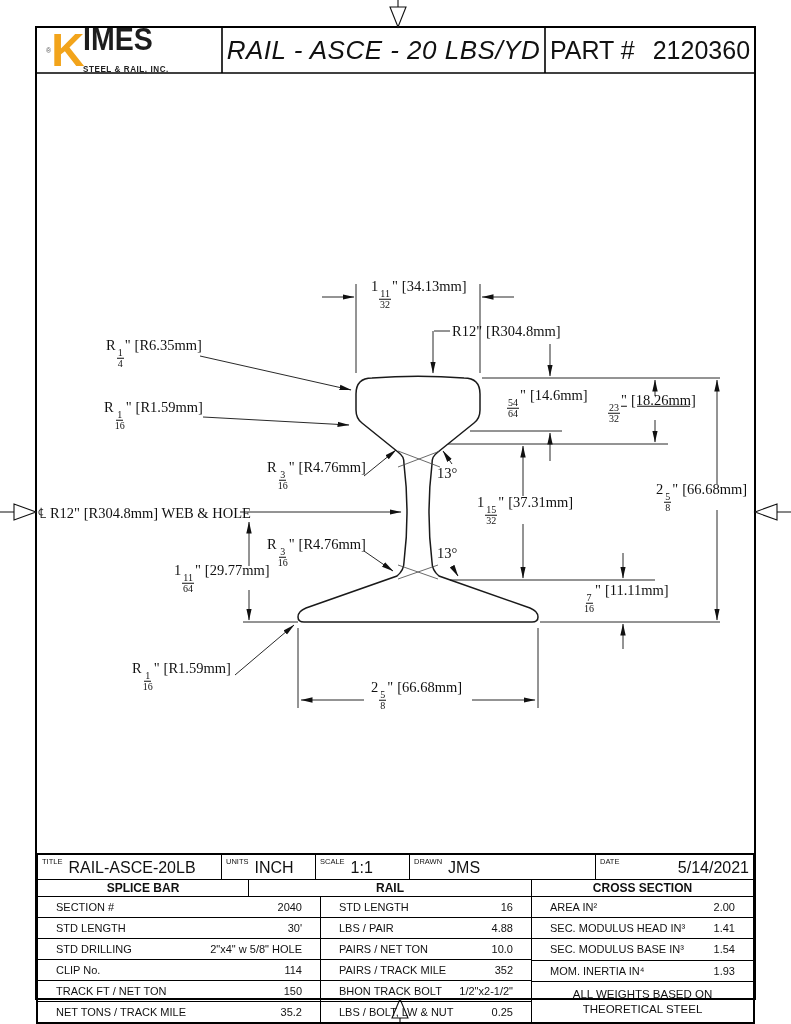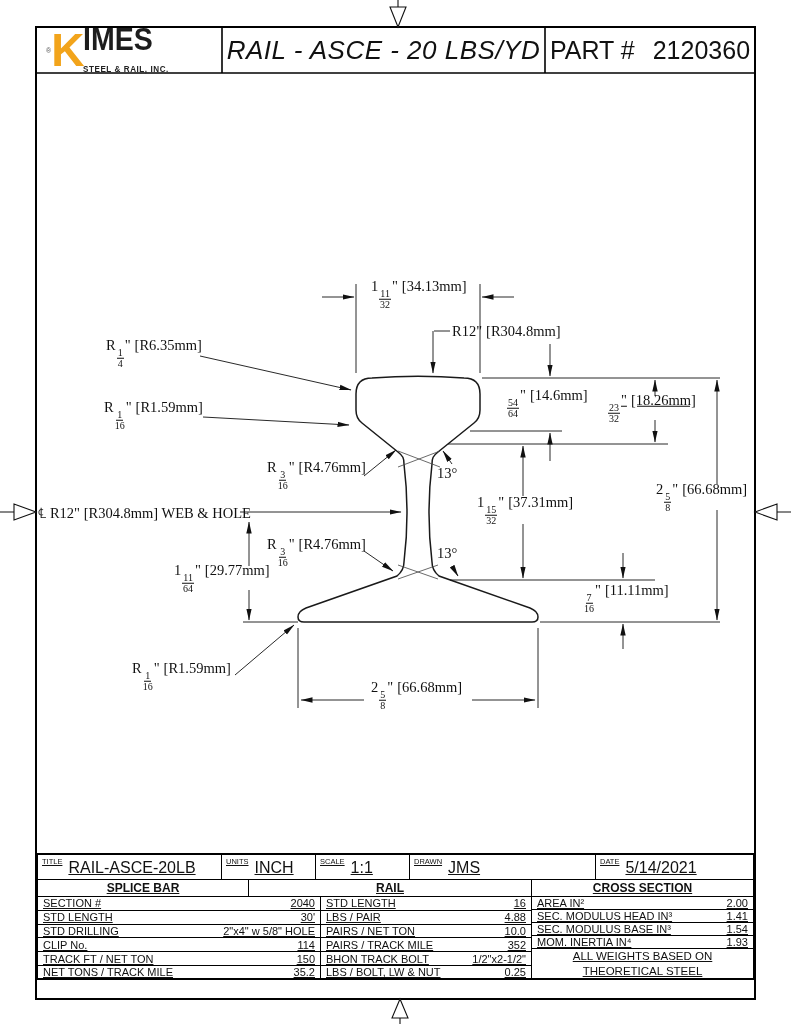--- a/index.html
+++ b/index.html
@@ -22,35 +22,35 @@
   
   .dim{position:absolute;white-space:nowrap;font-family:"Liberation Serif",serif;
        font-size:14.5px;color:#111;transform:translateY(-50%);}
   .dim .frac{display:inline-flex;flex-direction:column;align-items:center;
        font-size:10px;line-height:1.05;vertical-align:-0.55em;margin:0 1px;}
   .dim .fnum{border-bottom:1px solid #111;padding:0 1px 0px;}
   .dim .fden{padding-top:0px;}
   .dim .metric{margin-left:4px;}
 
   
-  #spec{position:absolute;left:36px;top:853px;width:719px;height:127px;
-        border:2px solid #000;box-sizing:border-box;display:flex;flex-direction:column;font-size:11px;text-decoration:underline;}
+  #spec{position:absolute;left:36px;top:853px;width:719px;height:171px;
+        border:2px solid #000;box-sizing:border-box;display:flex;flex-direction:column;font-size:11px;}
   .trow{display:flex;flex:0 0 25px;border-bottom:1.5px solid #000;box-sizing:border-box;}
   .tcell{border-right:1.5px solid #000;box-sizing:border-box;display:flex;align-items:center;padding:1px 4px 0;}
-  .tcell:last-child{border-right:none;}
+  .tcell:last-child{border-right:none;justify-content:space-between;}
   .tlabel{font-size:7.5px;align-self:flex-start;margin:1px 6px 0 0;}
   .tvalue{font-size:16px;}
   .sechdr{display:flex;flex:0 0 17px;border-bottom:1.5px solid #000;box-sizing:border-box;font-weight:bold;font-size:12px;}
   .seccell{border-right:1.5px solid #000;box-sizing:border-box;display:flex;align-items:center;justify-content:center;}
   .seccell:last-child{border-right:none;}
   #spec-body{display:flex;flex:1 1 auto;}
   .scol{display:flex;flex-direction:column;border-right:1.5px solid #000;box-sizing:border-box;}
   .scol:last-child{border-right:none;}
   .srow{flex:1 1 0;display:flex;align-items:center;justify-content:space-between;
-        border-bottom:1px solid #000;box-sizing:border-box;padding:0 5px;}
+        border-bottom:1px solid #000;box-sizing:border-box;padding:0 18px;}
   .scol .srow:last-child{border-bottom:none;}
   .note-cell{flex:2 1 0;display:flex;flex-direction:column;align-items:center;justify-content:center;
         text-align:center;font-size:11.5px;line-height:1.3;}
 </style>
 </head>
 <body>
 
 <div id="sheet">
 
   <svg width="791" height="1024" viewBox="0 0 791 1024">

